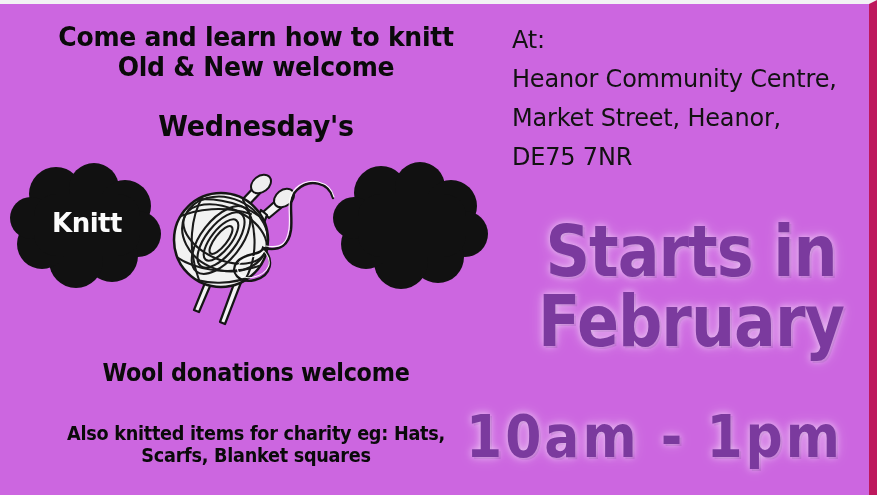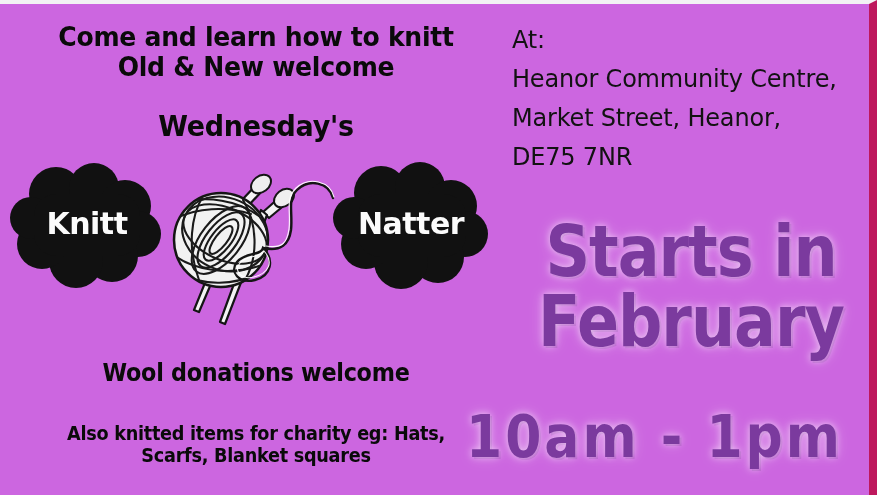--- a/index.html
+++ b/index.html
@@ -101,21 +101,21 @@
   .cloud svg { display: block; overflow: visible; }
   .cloud .cloud-label {
     position: absolute;
     left: 0; right: 0;
     top: 50%;
     transform: translateY(-52%);
     text-align: center;
     color: #fbfbfb;
     font-family: "DejaVu Sans", sans-serif;
     font-weight: 700;
-    font-size: 30px;
+    font-size: 26px;
     letter-spacing: -0.5px;
   }
   #cloud-knitt { left: 12px; top: 162px; width: 150px; height: 116px; }
   #cloud-natter { left: 333px; top: 162px; width: 156px; height: 116px; }
 
   
   #yarn { position: absolute; left: 163px; top: 148px; width: 190px; height: 185px; }
   #yarn svg { display: block; overflow: visible; }
 </style>
 </head>
@@ -152,21 +152,20 @@
         <circle cx="87" cy="21" r="25"></circle>
         <circle cx="118" cy="40" r="26"></circle>
         <circle cx="132" cy="68" r="23"></circle>
         <circle cx="105" cy="91" r="26"></circle>
         <circle cx="68" cy="96" r="27"></circle>
         <circle cx="33" cy="78" r="25"></circle>
         <circle cx="21" cy="52" r="21"></circle>
         <rect x="25" y="28" width="108" height="63" rx="22"></rect>
       </g>
     </svg>
-    <div class="cloud-label">Natter</div>
   </div>
 
   <div id="yarn">
     <svg width="190" height="185" viewBox="0 0 190 185" aria-hidden="true">
       <defs>
         <clipPath id="ballclip">
           <circle cx="58" cy="88" r="47"></circle>
         </clipPath>
       </defs>
 

